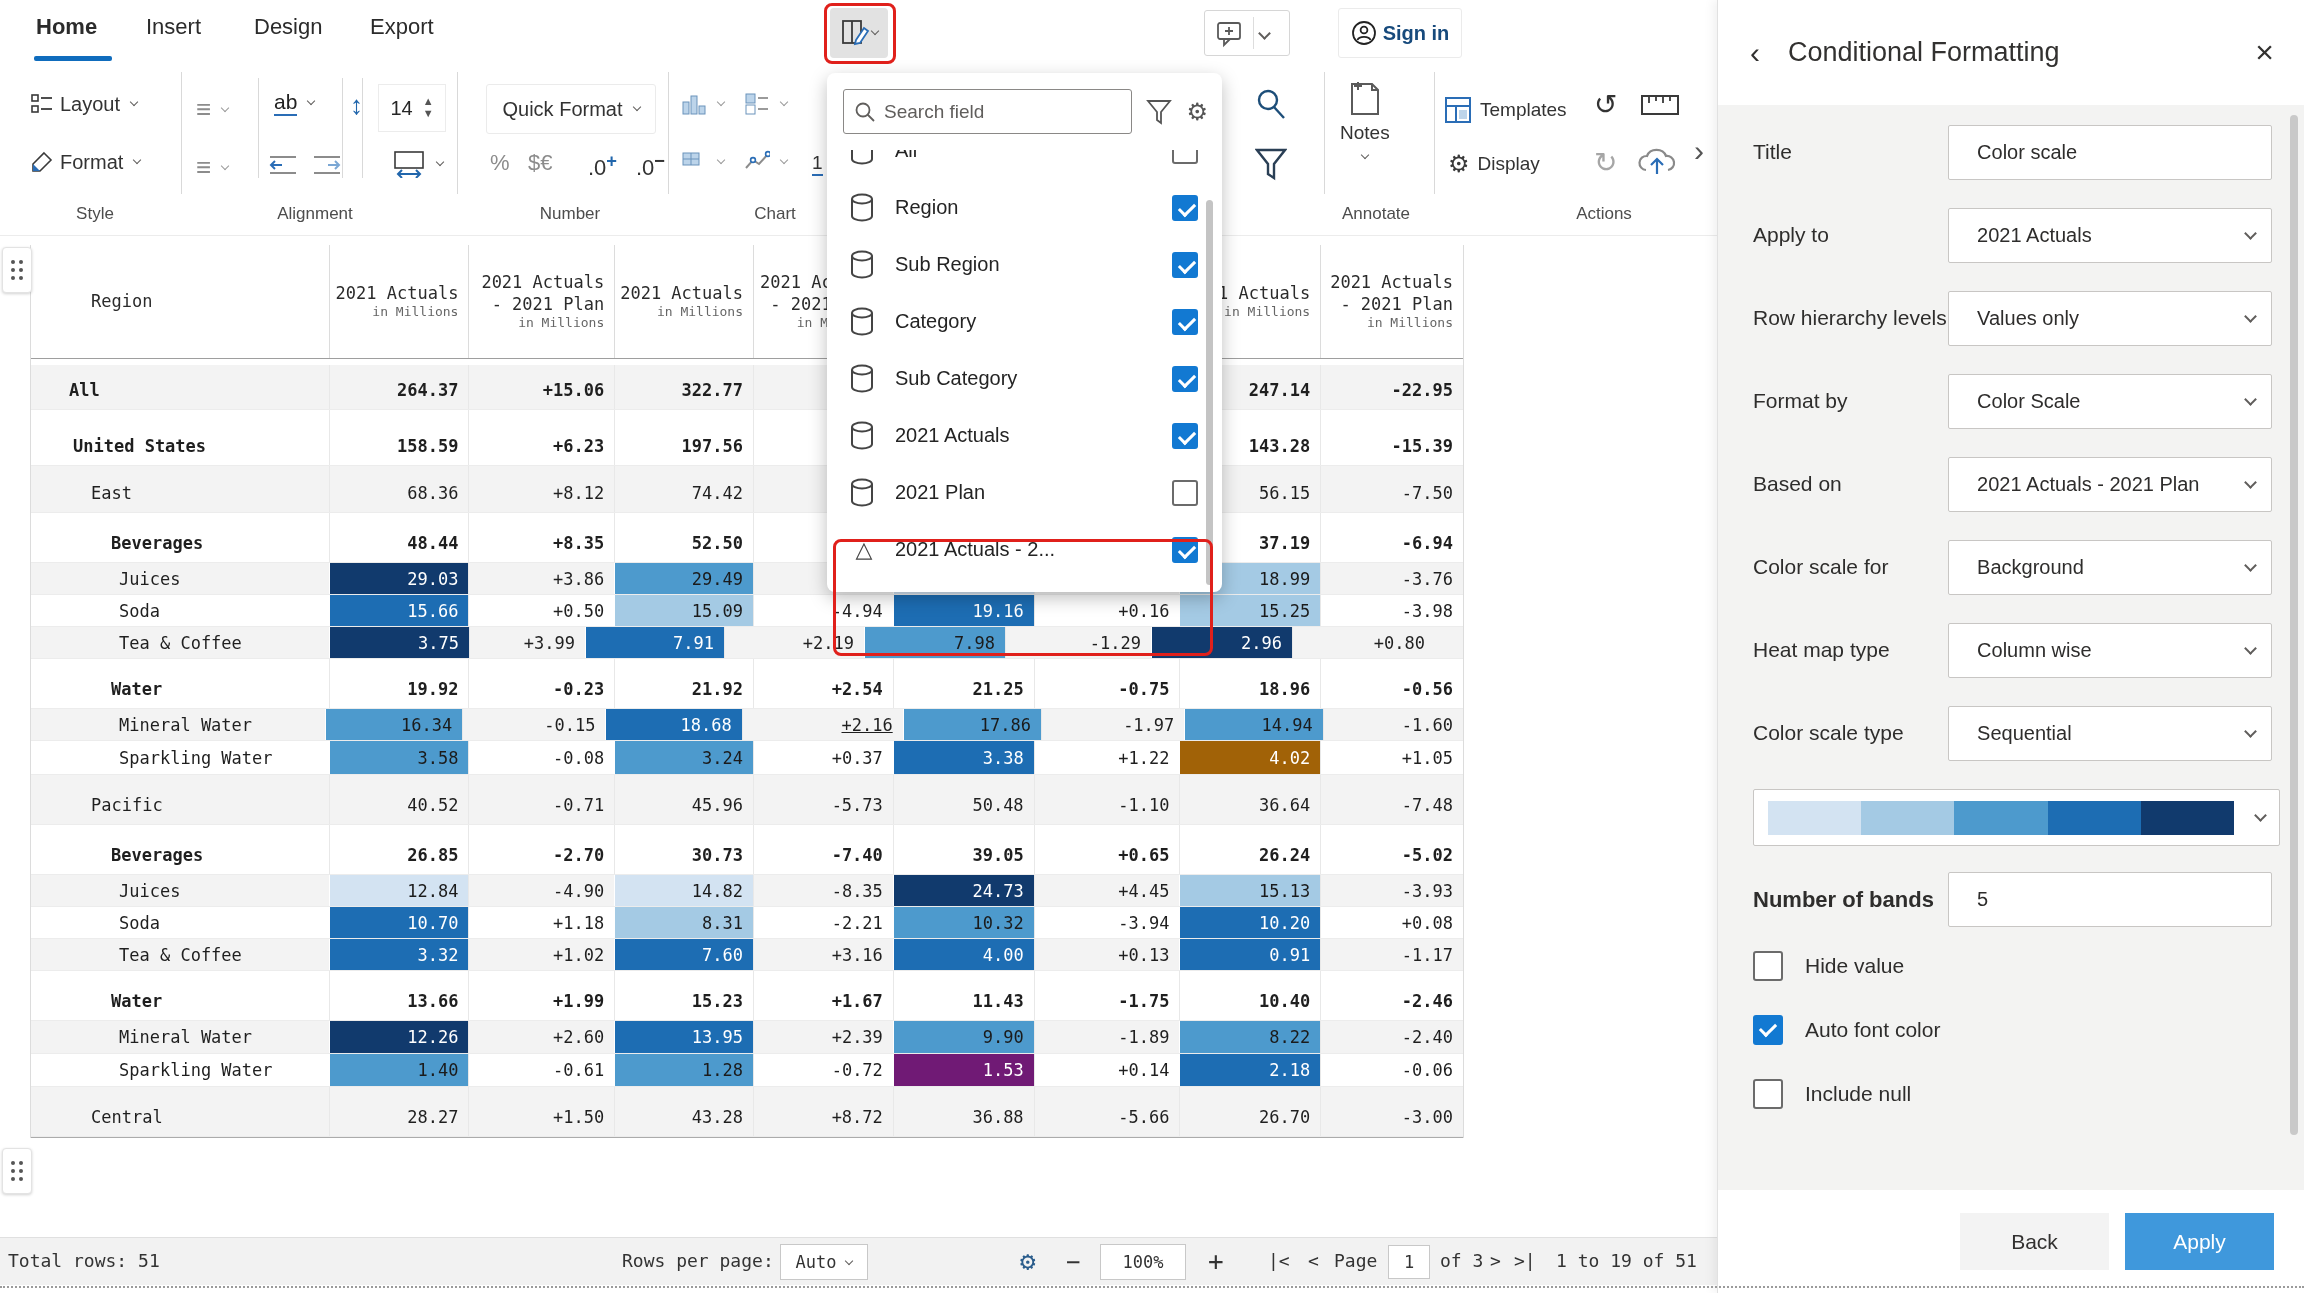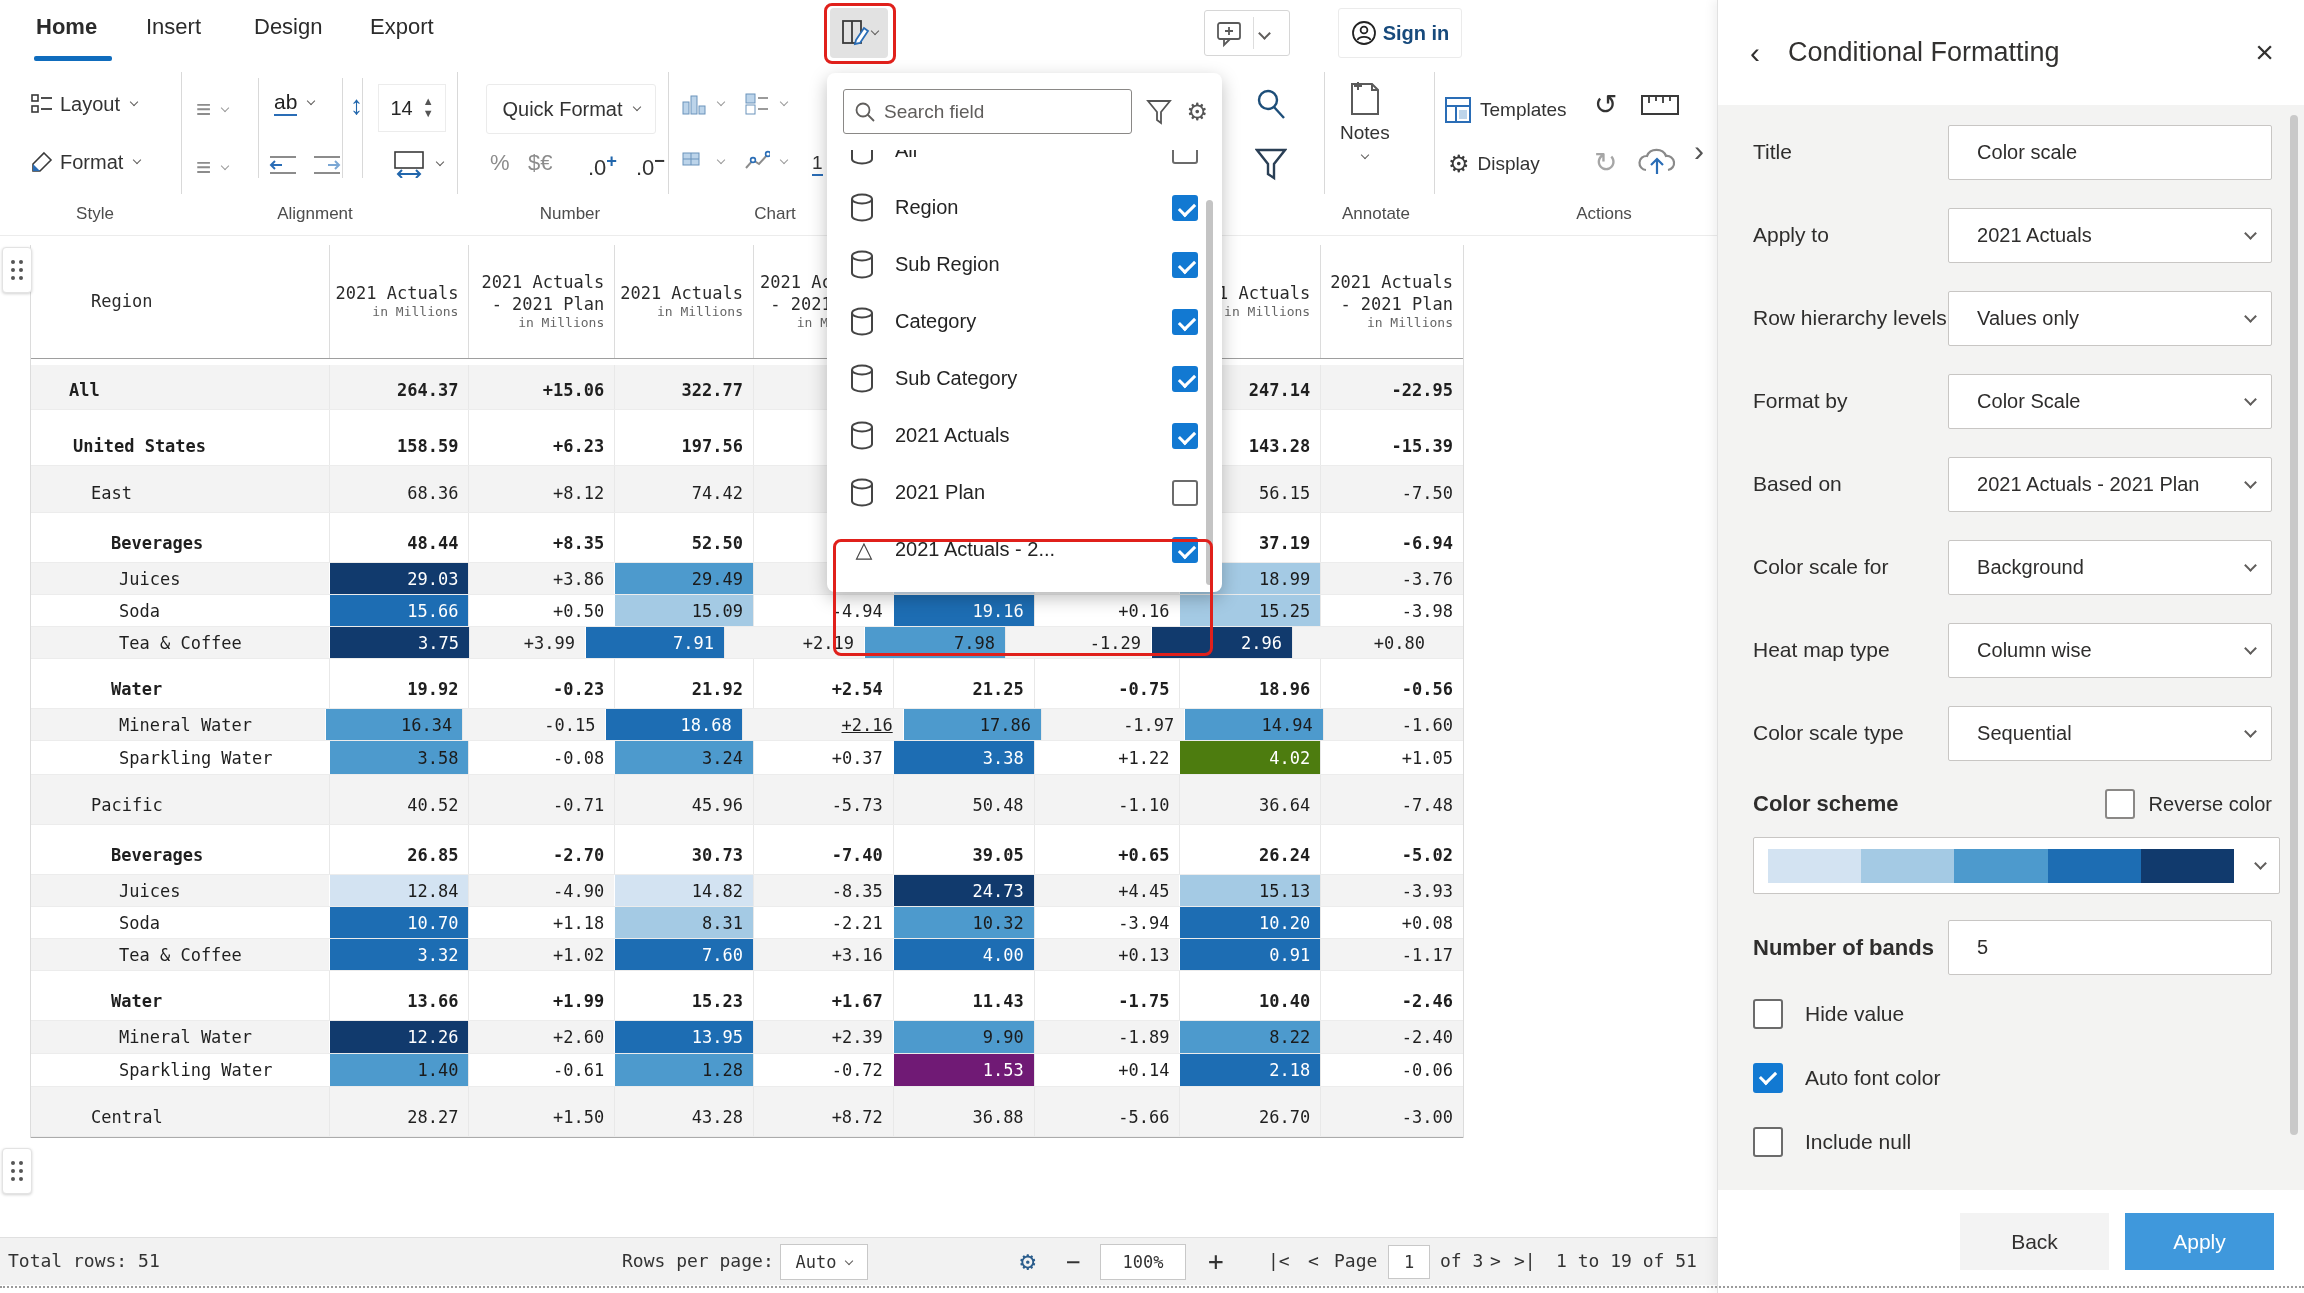--- a/index.html
+++ b/index.html
@@ -460,21 +460,21 @@
       <div class="tcell" style="width: 143px;">-1.60</div>
     </div>
     <div class="trow" style="height: 34px;">
       <div class="rlabel" style="width: 298px; padding-left: 88px;">Sparkling Water</div>
       <div class="tcell" style="width: 140px; background: rgb(77, 154, 205); color: rgb(27, 27, 27); border-left-color: rgb(255, 255, 255);">3.58</div>
       <div class="tcell" style="width: 146px;">-0.08</div>
       <div class="tcell" style="width: 139px; background: rgb(77, 154, 205); color: rgb(27, 27, 27); border-left-color: rgb(255, 255, 255);">3.24</div>
       <div class="tcell" style="width: 140px;">+0.37</div>
       <div class="tcell" style="width: 141px; background: rgb(29, 109, 179); color: rgb(255, 255, 255); border-left-color: rgb(255, 255, 255);">3.38</div>
       <div class="tcell" style="width: 146px;">+1.22</div>
-      <div class="tcell" style="width: 141px; background: #4d7c0f; color: rgb(255, 255, 255); border-left-color: rgb(255, 255, 255);">4.02</div>
+      <div class="tcell" style="width: 141px; background: #a16207; color: rgb(255, 255, 255); border-left-color: rgb(255, 255, 255);">4.02</div>
       <div class="tcell" style="width: 143px;">+1.05</div>
     </div>
     <div class="trow stripe grow" style="height: 50px;">
       <div class="rlabel" style="width: 298px; padding-left: 60px;">Pacific</div>
       <div class="tcell" style="width: 140px;">40.52</div>
       <div class="tcell" style="width: 146px;">-0.71</div>
       <div class="tcell" style="width: 139px;">45.96</div>
       <div class="tcell" style="width: 140px;">-5.73</div>
       <div class="tcell" style="width: 141px;">50.48</div>
       <div class="tcell" style="width: 146px;">-1.10</div>
@@ -744,27 +744,20 @@
           </div>
         </div>
         <div class="prow">
           <div class="plabel">Color scale type</div>
           <div class="pctl">
             <span class="val">Sequential</span>
             <i class="chev"></i>
           </div>
         </div>
       </div>
-    <div class="flex" style="margin:6px 16px 18px 0">
-      <span style="font-size:22px;font-weight:600;color:#2e2d2c">Color scheme</span>
-      <span class="flex" style="margin-left:auto;gap:14px">
-        <span class="cb" style="width:30px;height:30px;border-color:#8a8886"></span>
-        <span style="font-size:20px;color:#2e2d2c">Reverse color</span>
-      </span>
-    </div>
     <div id="schemeBox">
       <div id="schemeBar">
           <i style="background: rgb(211, 227, 242);"></i>
           <i style="background: rgb(164, 202, 228);"></i>
           <i style="background: rgb(77, 154, 205);"></i>
           <i style="background: rgb(29, 109, 179);"></i>
           <i style="background: rgb(17, 58, 109);"></i>
         </div>
       <i class="chev" style="margin-left:22px"></i>
     </div>

